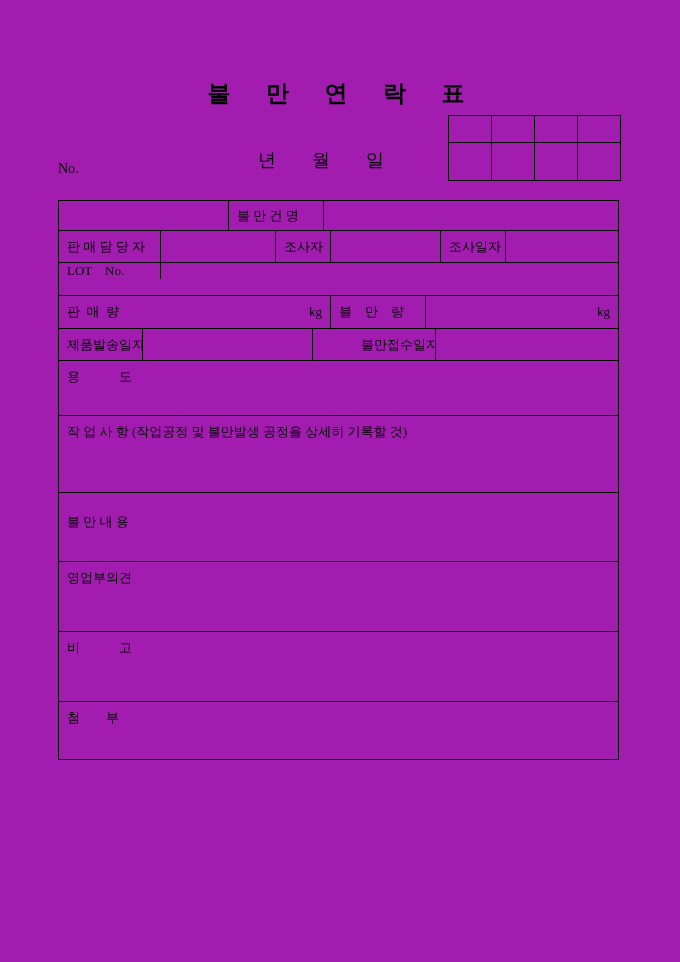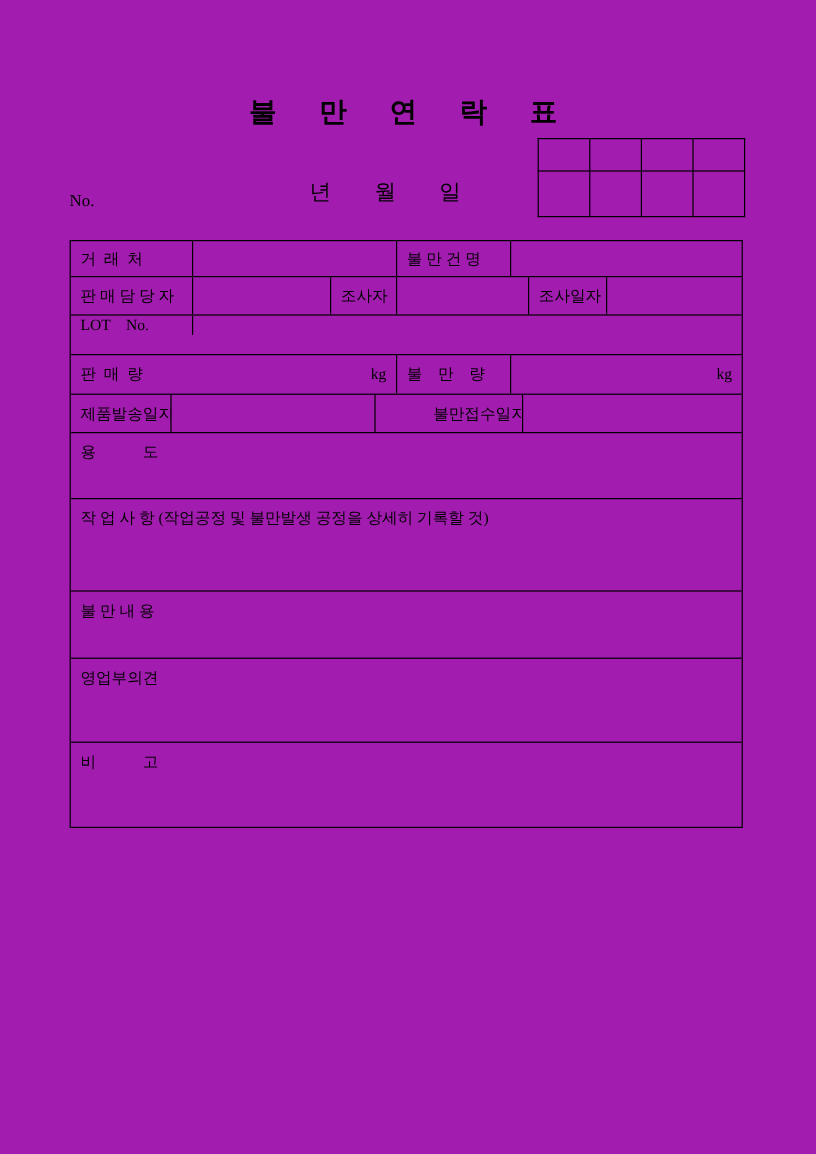--- a/index.html
+++ b/index.html
@@ -76,21 +76,20 @@
     </tr>
   </tbody>
     </table>
 
   <span class="no-label">No.</span>
   <span class="date-line">년        월        일</span>
 
   <div class="form">
 
     <div class="row" style="height:30px;">
-      <div class="cell" style="width:102px;">거  래  처</div>
       <div class="cell" style="width:170px;"></div>
       <div class="cell" style="width:95px;">불 만 건 명</div>
       <div class="cell" style="width:192px;"></div>
     </div>
 
     <div class="row" style="height:32px;">
       <div class="cell" style="width:102px;">판 매 담 당 자</div>
       <div class="cell" style="width:115px;"></div>
       <div class="cell" style="width:55px;">조사자</div>
       <div class="cell" style="width:110px;"></div>
@@ -127,34 +126,39 @@
         <span class="lbl">용            도</span>
       </div>
     </div>
 
     <div class="row" style="height:77px;">
       <div class="cell full tall">
         <span class="lbl">작 업 사 항 (작업공정 및 불만발생 공정을 상세히 기록할 것)</span>
       </div>
     </div>
 
-    <div class="row" style="height:56px;">
+    <div class="row" style="height:56px;margin-top:13px;">
       <div class="cell full tall">
         <span class="lbl">불 만 내 용</span>
       </div>
     </div>
 
 
     <div class="row" style="height:70px;">
       <div class="cell full tall">
         <span class="lbl">영업부의견</span>
       </div>
     </div>
 
     <div class="row" style="height:70px;">
       <div class="cell full tall">
         <span class="lbl">비            고</span>
       </div>
     </div>
 
+    <div class="row" style="height:57px;">
+      <div class="cell full tall">
+        <span class="lbl">첨        부</span>
+      </div>
+    </div>
 
   </div>
 </div>
 
 </body></html>

